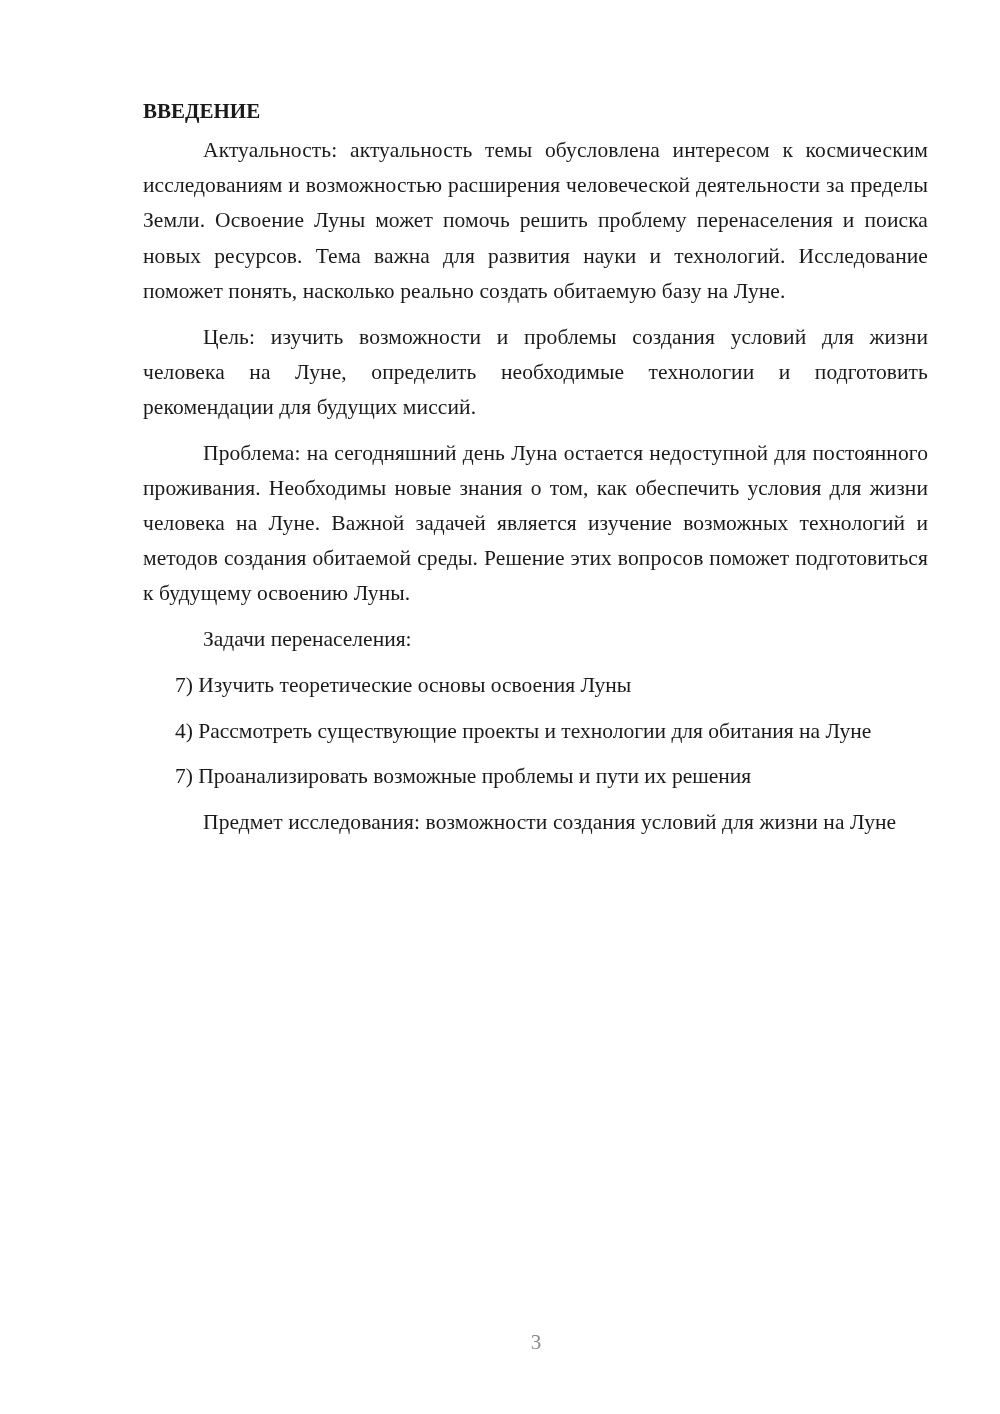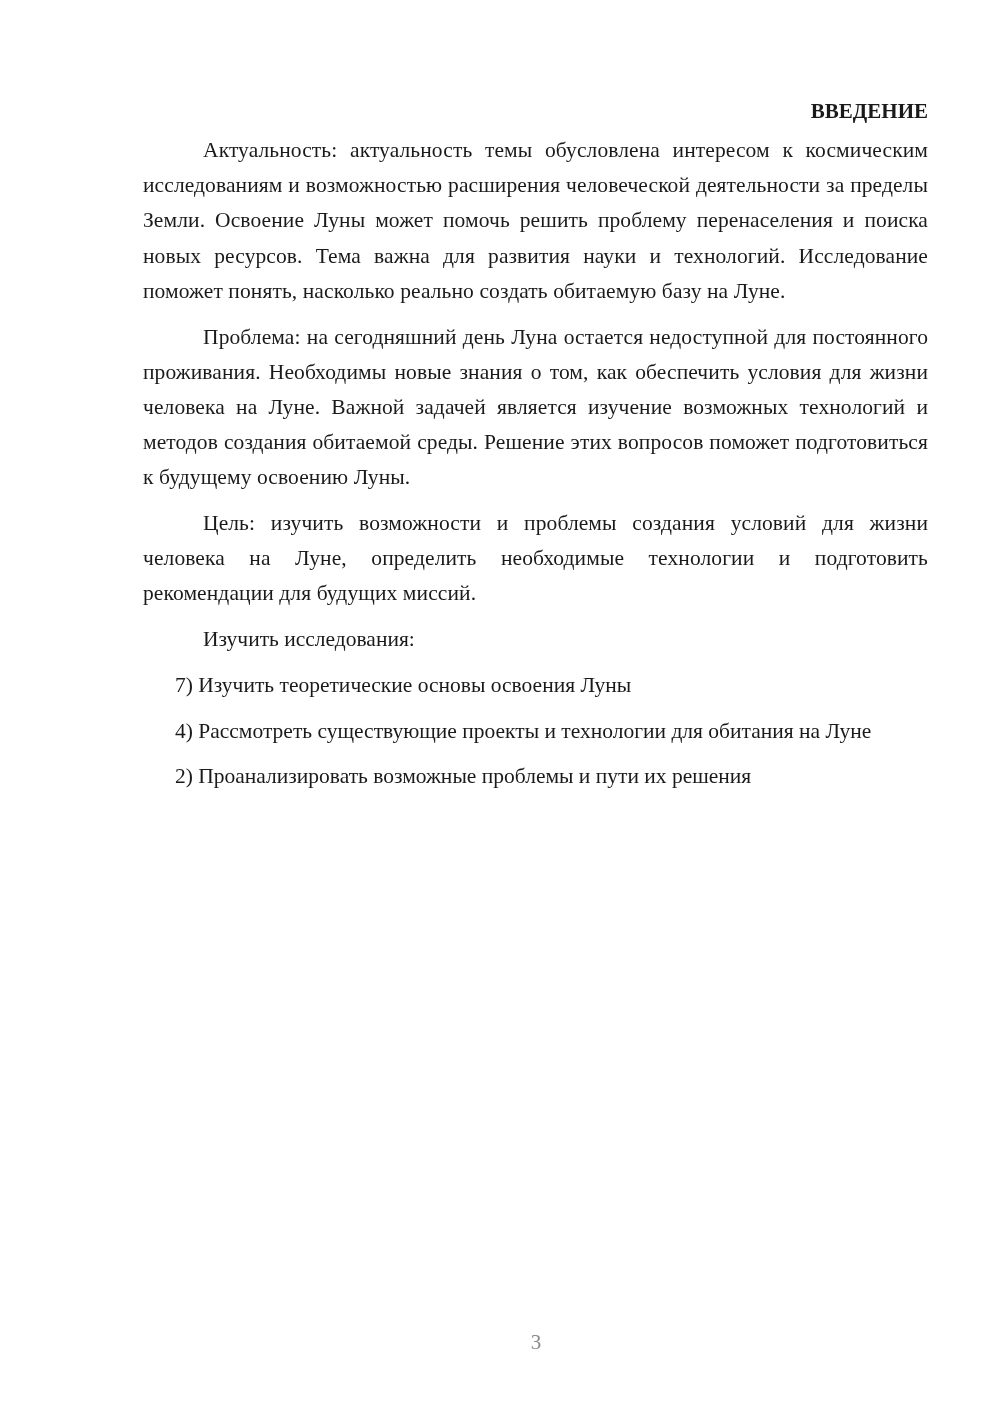--- a/index.html
+++ b/index.html
@@ -4,21 +4,21 @@
   <style>
     html, body { margin: 0; padding: 0; background: #ffffff; }
     body { width: 1000px; height: 1414px; position: relative; overflow: hidden; }
     .page {
       position: absolute; left: 143px; top: 92px; width: 785px;
       font-family: "Liberation Serif", "DejaVu Serif", serif;
       font-size: 21.5px; color: #1a1a1a;
       line-height: 35.2px;
     }
     .title {
-      text-align: right; font-weight: bold; font-size: 21px;
+      text-align: left; font-weight: bold; font-size: 21px;
       margin: 0 0 3px 0; line-height: 38px; padding-left: 0;
     }
     .para {
       margin: 0 0 10.5px 0; text-align: justify; text-indent: 60px;
       letter-spacing: 0.1px;
     }
     .tasks-heading { margin: 0 0 10.5px 0; text-indent: 60px; }
     .task { margin: 0 0 10.5px 0; text-indent: 32px; text-align: justify; }
     .page-number {
       position: absolute; left: 0; width: 1000px; top: 1330px;
@@ -26,23 +26,24 @@
       font-size: 21px; color: #8a8a8a; padding-left: 72px; box-sizing: border-box;
     }
   </style>
 </head>
 <body>
 
 <div class="page">
   <div class="title">ВВЕДЕНИЕ</div>
 
   <p class="para">Актуальность: актуальность темы обусловлена интересом к космическим исследованиям и возможностью расширения человеческой деятельности за пределы Земли. Освоение Луны может помочь решить проблему перенаселения и поиска новых ресурсов. Тема важна для развития науки и технологий. Исследование поможет понять, насколько реально создать обитаемую базу на Луне.</p>
+  <p class="para">Цель: изучить возможности и проблемы создания условий для жизни человека на Луне, определить необходимые технологии и подготовить рекомендации для будущих миссий.</p>
   <p class="para">Проблема: на сегодняшний день Луна остается недоступной для постоянного проживания. Необходимы новые знания о том, как обеспечить условия для жизни человека на Луне. Важной задачей является изучение возможных технологий и методов создания обитаемой среды. Решение этих вопросов поможет подготовиться к будущему освоению Луны.</p>
-  <p class="para">Цель: изучить возможности и проблемы создания условий для жизни человека на Луне, определить необходимые технологии и подготовить рекомендации для будущих миссий.</p>
 
-  <p class="tasks-heading">Изучить исследования:</p>
+  <p class="tasks-heading">Задачи перенаселения:</p>
   <p class="task">7) Изучить теоретические основы освоения Луны</p>
   <p class="task">4) Рассмотреть существующие проекты и технологии для обитания на Луне</p>
-  <p class="task">2) Проанализировать возможные проблемы и пути их решения</p>
+  <p class="task">7) Проанализировать возможные проблемы и пути их решения</p>
 
+  <p class="para">Предмет исследования: возможности создания условий для жизни на Луне</p>
 </div>
 
 <div class="page-number">3</div>
 
 </body></html>

